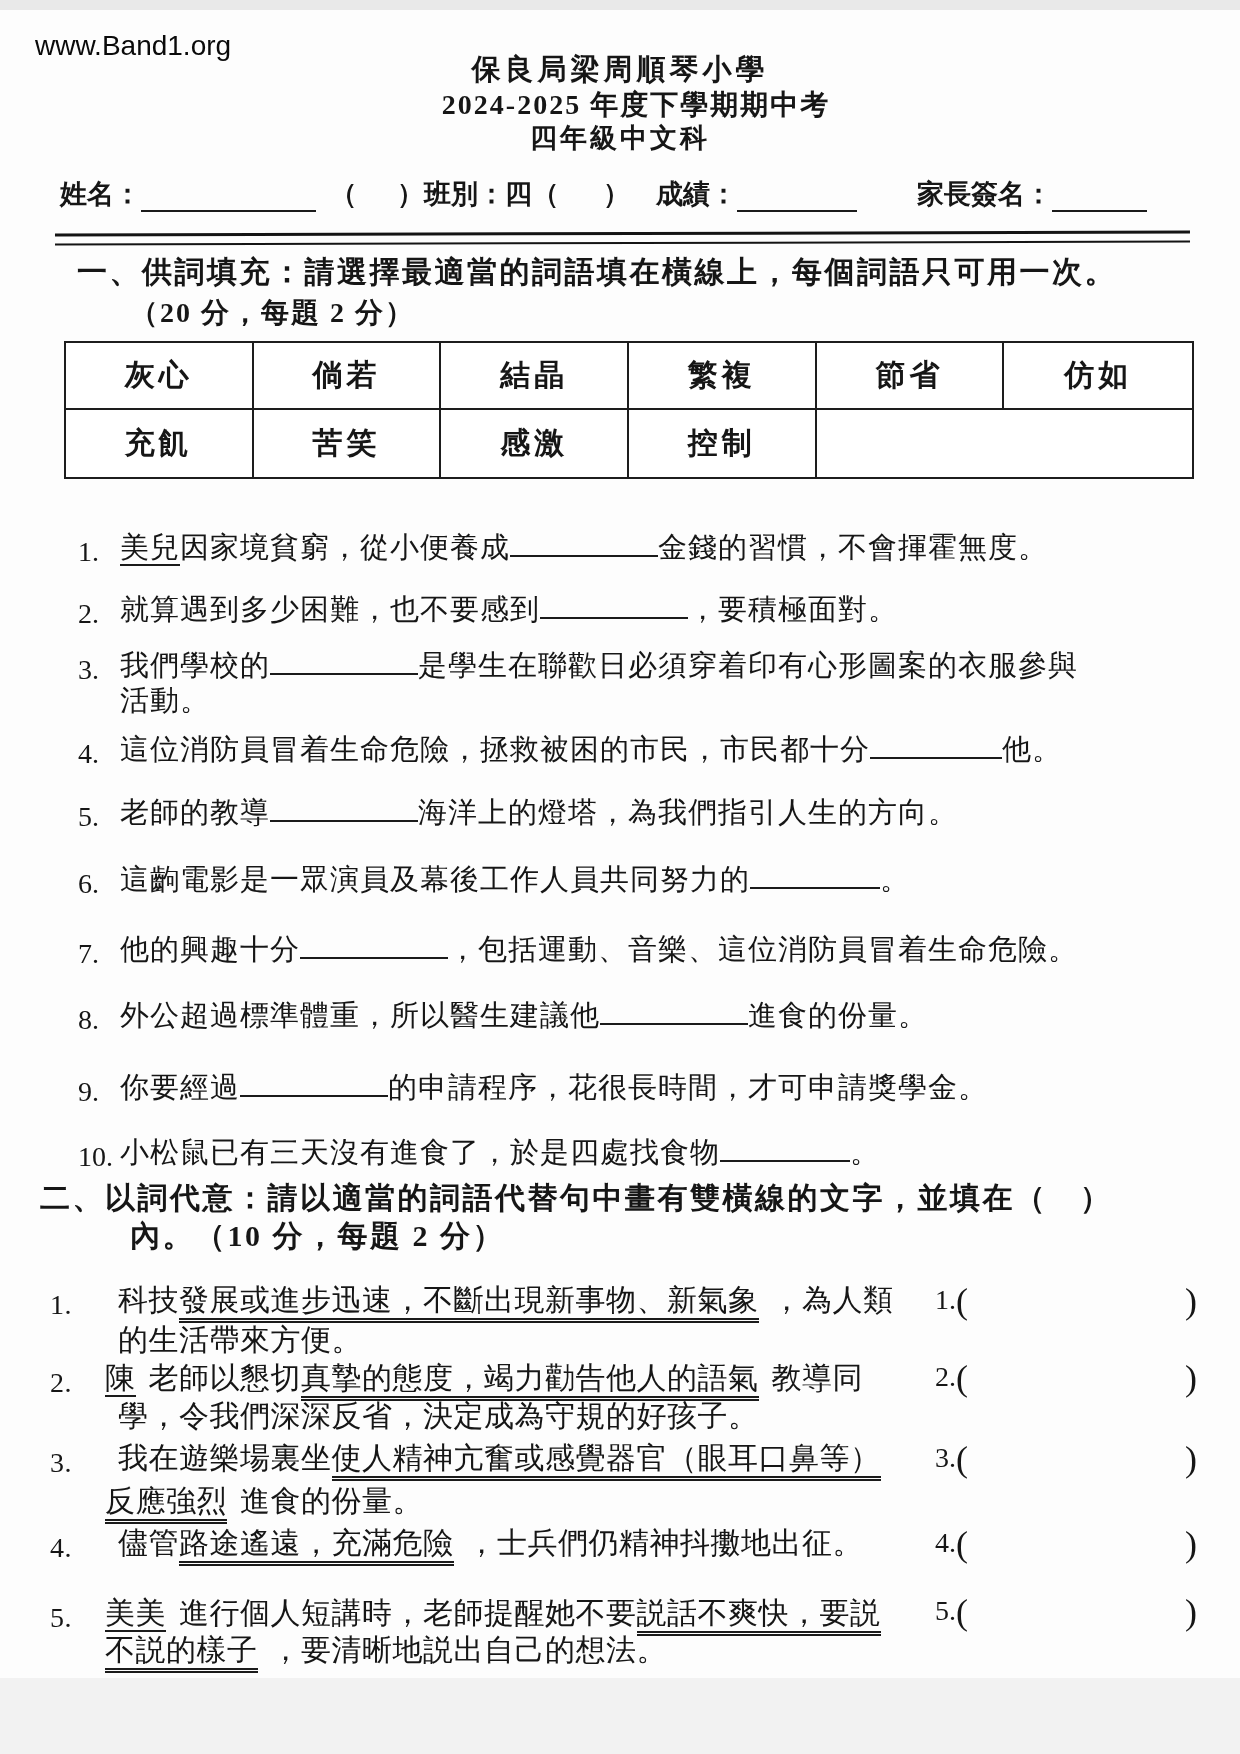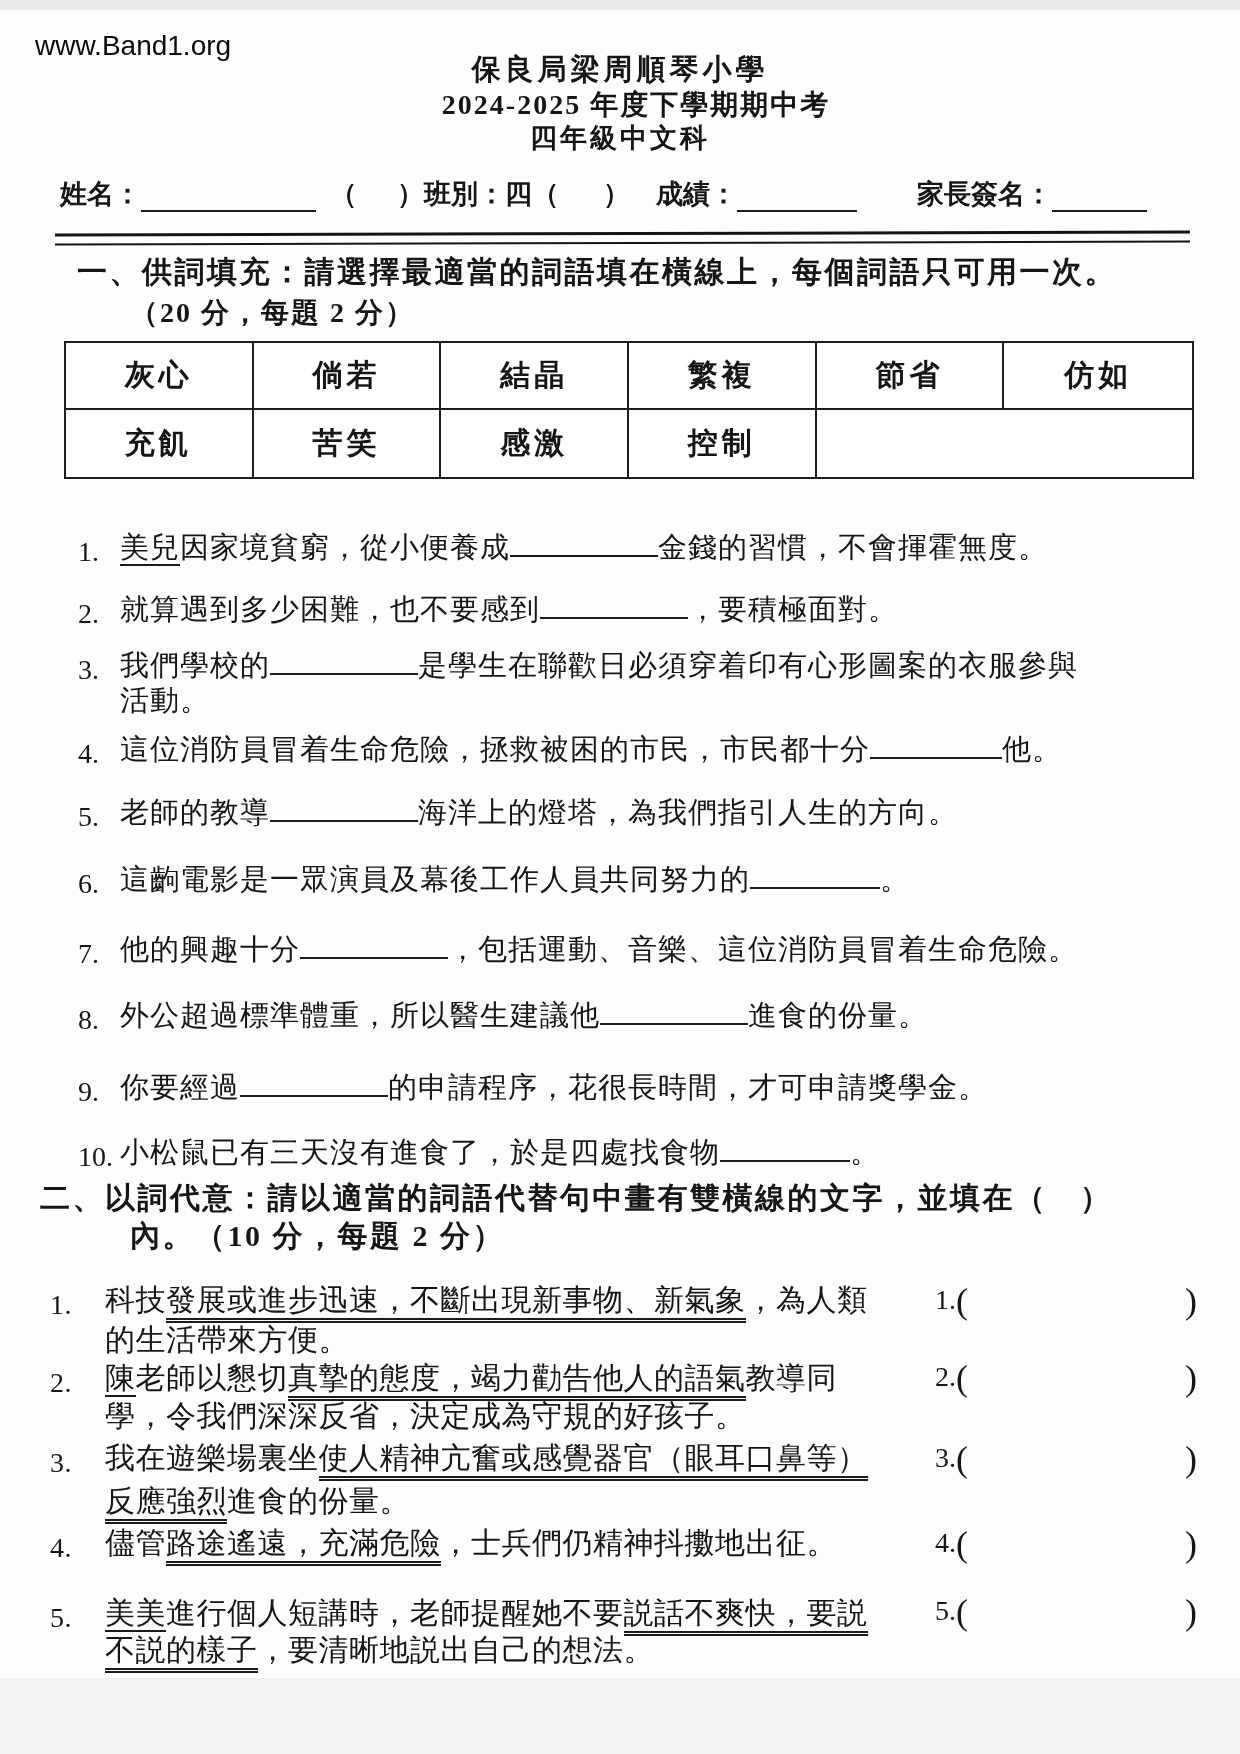--- a/index.html
+++ b/index.html
@@ -37,21 +37,21 @@
     border-right:2px solid #1d1d1d;border-bottom:2px solid #1d1d1d;}
   .word-cell:nth-child(6n){border-right:none;}
   .word-cell:nth-child(n+7){border-bottom:none;}
   .q{display:flex;align-items:flex-end;font-size:29px;white-space:nowrap;letter-spacing:1px;}
   .s1q{left:78px;}
   .qnum{min-width:42px;font-size:28px;letter-spacing:0;}
   .blank{display:inline-block;width:148px;border-bottom:2.5px solid #1b1b1b;height:32px;
     vertical-align:baseline;}
   .u-single{border-bottom:2.5px solid #1b1b1b;padding-bottom:1px;}
   .u-double{border-bottom:5px double #1b1b1b;padding-bottom:2px;}
-  .u-none{border-bottom:none;}
+  .u-none{border-bottom:none;margin-left:13px;}
   .cont-line{font-size:29px;white-space:nowrap;letter-spacing:1px;}
   .s2-heading1{left:40px;top:1178px;}
   .s2-heading2{left:130px;top:1216px;}
   .s2line{left:50px;display:flex;align-items:flex-end;font-size:30px;white-space:nowrap;
     letter-spacing:0.5px;}
   .qnum2{min-width:55px;font-size:28px;}
   .s2cont{left:105px;font-size:30px;white-space:nowrap;letter-spacing:0.5px;}
   .aslot{left:935px;width:262px;display:flex;align-items:flex-end;font-size:28px;}
   .aslot .paren{font-size:36px;font-weight:normal;line-height:30px;}
   .aslot .aspace{flex:1;}

